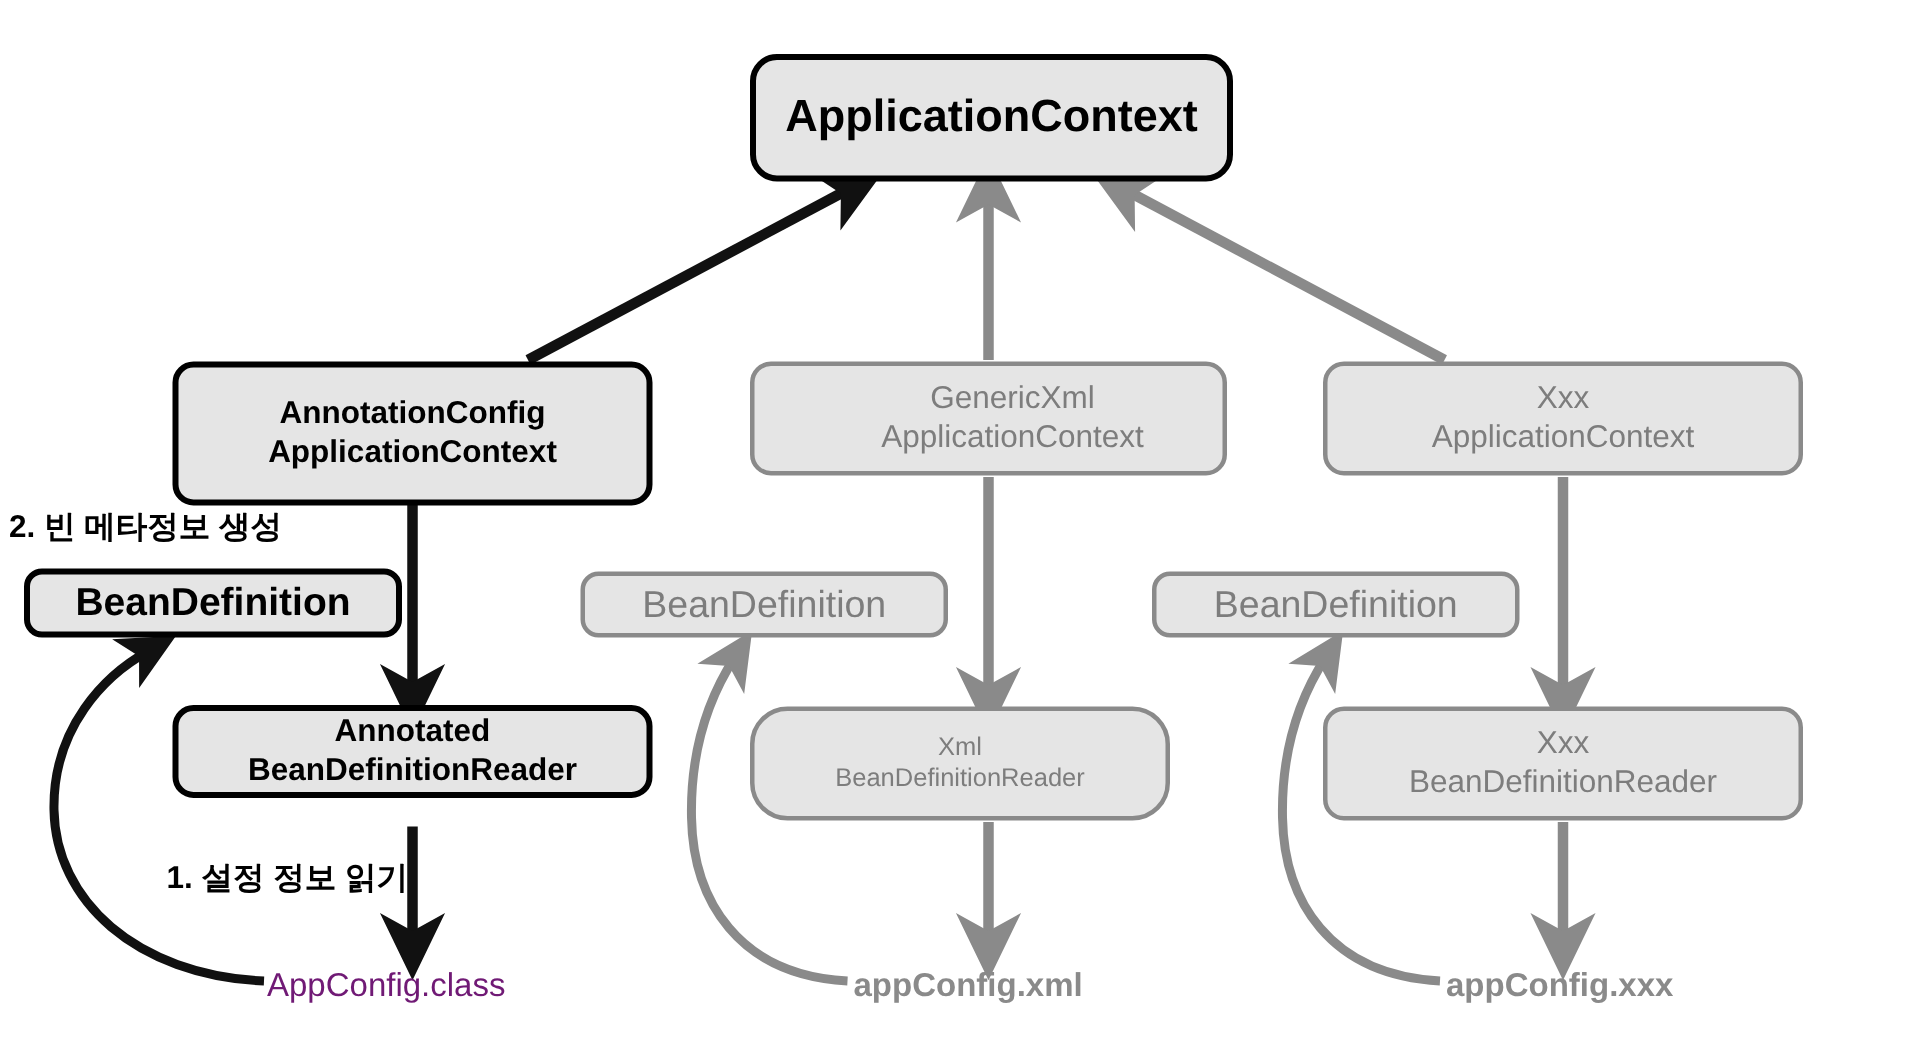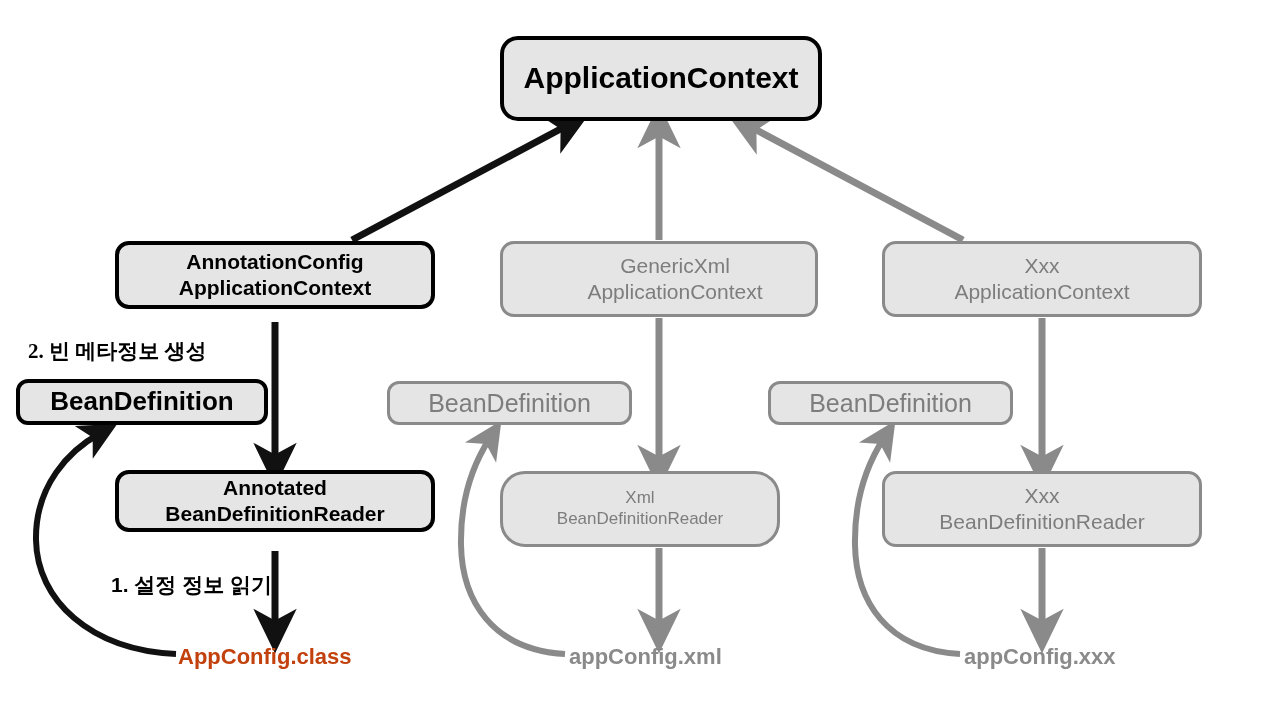--- a/index.html
+++ b/index.html
@@ -51,22 +51,22 @@
   .lbl {
     position: absolute;
     z-index: 4;
     white-space: pre;
   }
   .lbl.primary {
     color: #000000;
     font-weight: bold;
   }
   .lbl.file-black {
-    color: #c2410c;
-    font-weight: bold;
+    color: #701a75;
+    font-weight: normal;
   }
   .lbl.file-muted {
     color: #8a8a8a;
     font-weight: bold;
   }
 </style>
 </head>
 <body>
 
 <div id="canvas">
@@ -101,21 +101,21 @@
 
     <path d="M 176,654 C 90,650 37,600 36,540 C 35,485 70,450 99,434" fill="none" stroke="#111111" stroke-width="6" marker-end="url(#ah-black)"></path>
 
     <path d="M 565,654 C 492,650 462,600 461,545 C 460,492 477,458 490,438" fill="none" stroke="#8a8a8a" stroke-width="6" marker-end="url(#ah-gray)"></path>
 
     <path d="M 960,654 C 886,650 856,600 855,545 C 854,492 871,458 884,438" fill="none" stroke="#8a8a8a" stroke-width="6" marker-end="url(#ah-gray)"></path>
   </svg>
 
   <div class="node primary" style="left:500px; top:36px; width:322px; height:85px; font-size:30px; border-radius:18px;">ApplicationContext</div>
 
-  <div class="node primary" style="left:115px; top:241px; width:320px; height:68px; font-size:21px;">AnnotationConfig
+  <div class="node primary" style="left:115px; top:241px; width:320px; height:96px; font-size:21px;">AnnotationConfig
 ApplicationContext</div>
 
   <div class="node muted" style="left:500px; top:241px; width:318px; height:76px; font-size:21px;padding-left:32px;">GenericXml
 ApplicationContext</div>
 
   <div class="node muted" style="left:882px; top:241px; width:320px; height:76px; font-size:21px;">Xxx
 ApplicationContext</div>
 
   <div class="node primary" style="left:16px; top:379px; width:252px; height:46px; font-size:26px; border-radius:12px;">BeanDefinition</div>
 
@@ -125,21 +125,21 @@
 
   <div class="node primary" style="left:115px; top:470px; width:320px; height:62px; font-size:21px;">Annotated
 BeanDefinitionReader</div>
 
   <div class="node muted" style="left:500px; top:471px; width:280px; height:76px; font-size:17px;border-radius:25px;">Xml
 BeanDefinitionReader</div>
 
   <div class="node muted" style="left:882px; top:471px; width:320px; height:76px; font-size:21px;">Xxx
 BeanDefinitionReader</div>
 
-  <div class="lbl primary" style="left:28px; top:337px; font-size:21px;font-family:Liberation Serif, serif;">2. 빈 메타정보 생성</div>
+  <div class="lbl primary" style="left:6px; top:337px; font-size:21px;">2. 빈 메타정보 생성</div>
 
   <div class="lbl primary" style="left:76px; top:571px; font-size:21px;margin-left:35px;">1. 설정 정보 읽기</div>
 
   <div class="lbl file-black" style="left:178px; top:644px; font-size:22px;">AppConfig.class</div>
 
   <div class="lbl file-muted" style="left:569px; top:644px; font-size:22px;">appConfig.xml</div>
 
   <div class="lbl file-muted" style="left:964px; top:644px; font-size:22px;">appConfig.xxx</div>
 
 </div>

